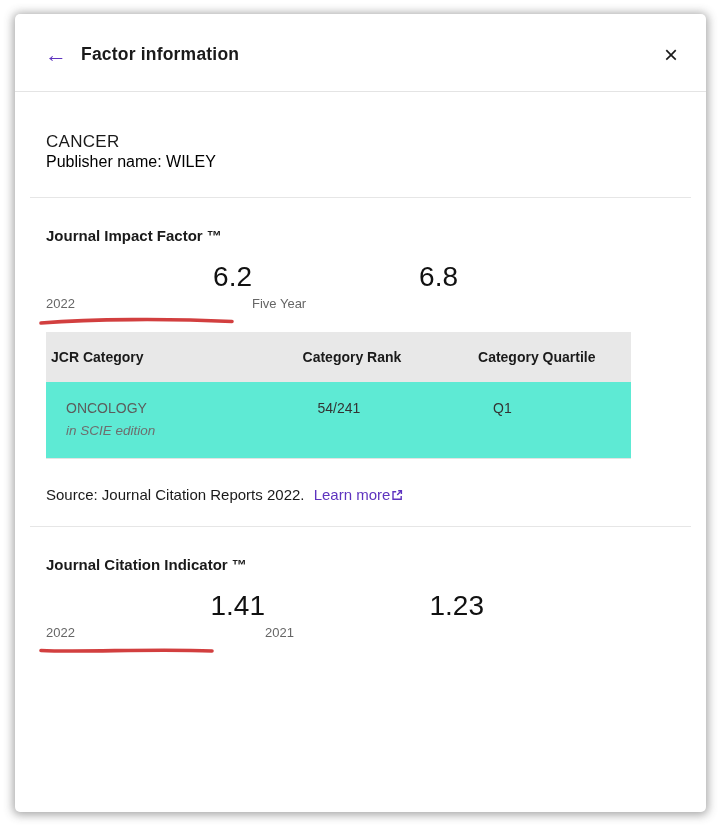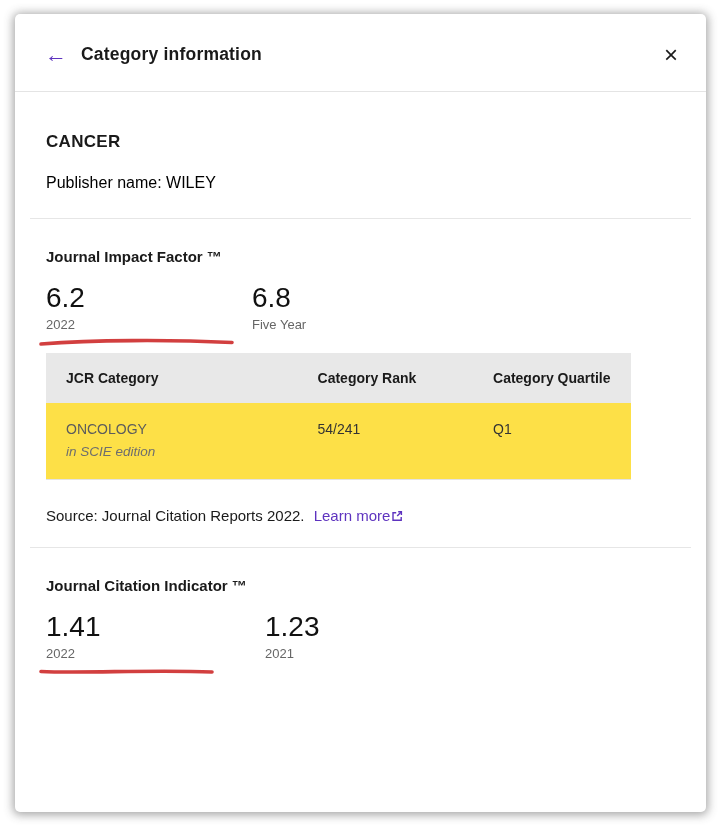--- a/index.html
+++ b/index.html
@@ -37,47 +37,47 @@
   }
   .close-btn {
     margin-left: auto; background: none; border: none; cursor: pointer;
     font-size: 24px; line-height: 20px; color: #1a1a1a; font-weight: 400;
     font-family: inherit;
   }
   
   .content { padding: 0 31px; }
   .divider { border: none; border-top: 1px solid #e6e6e6; margin: 0 -16px; }
   .identity { padding: 40px 0 26px; }
-  .journal-name { font-size: 17px; font-weight: 700; letter-spacing: 0.3px; margin-bottom: 22px; }
+  .journal-name { font-size: 17px; font-weight: 400; letter-spacing: 0.3px; margin-bottom: 1px; }
   .publisher { font-size: 16px; color: #000000; }
   
   .metric-section { padding-top: 29px; }
   .section-title { font-size: 15px; font-weight: 700; margin-bottom: 17px; }
   .metrics { display: flex; }
   .metric { width: 206px; position: relative; padding-bottom: 16px; }
   .ci .metric { width: 219px; }
-  .metric-value { font-size: 28px; font-weight: 400; color: #111; line-height: 32px; }
+  .metric-value { font-size: 28px; font-weight: 400; color: #111; line-height: 32px; text-align: right; }
   .metric-label { font-size: 13px; color: #666; margin-top: 3px; }
   .red-underline { position: absolute; left: -8px; bottom: 0; display: block; }
   .red-underline path {
     stroke: var(--annotation, #d23f3f);
     stroke-width: 3.6; fill: none; stroke-linecap: round;
   }
   
   .rank-table { width: 93%; border-collapse: collapse; margin-top: 5px; font-size: 14px; }
   .rank-table th {
     background: #e8e8e8; text-align: left; font-weight: 700;
-    padding: 17px 20px; color: #1a1a1a;
+    padding: 17px 5px; color: #1a1a1a;
   }
   .rank-table th:nth-child(1) { width: 43%; }
   .rank-table th:nth-child(2) { width: 30%; }
   .rank-table th:nth-child(3) { width: 27%; }
   .rank-table td {
     padding: 18px 20px 20px; vertical-align: top;
-    border-bottom: 1px solid #e3e3e3; background: #fde047; color: #333;
+    border-bottom: 1px solid #e3e3e3; background: #5eead4; color: #333;
   }
   .cat { color: #5c5c5c; }
   .edition { color: #6e6e6e; font-style: italic; margin-top: 7px; font-size: 13.5px; }
   
   .source-line { padding: 27px 0 23px; font-size: 15px; }
   .source-text { font-weight: 400; color: #1a1a1a; }
   .learn-more {
     color: var(--accent, #5e33bf); text-decoration: none;
     margin-left: 5px; display: inline-flex; align-items: center; gap: 0;
     cursor: pointer; font-size: 15px;
@@ -87,21 +87,21 @@
   .ci { padding-bottom: 30px; }
 </style>
 </head>
 <body>
 
 <div class="stage">
   <div class="card">
 
     <header class="panel-header">
       <button class="back-btn">←</button>
-      <h1 class="panel-title">Category information</h1>
+      <h1 class="panel-title">Factor information</h1>
       <button class="close-btn">×</button>
     </header>
 
     <div class="content">
 
       <section class="identity">
         <h2 class="journal-name">CANCER</h2>
         <p class="publisher">Publisher name: WILEY</p>
       </section>
 

